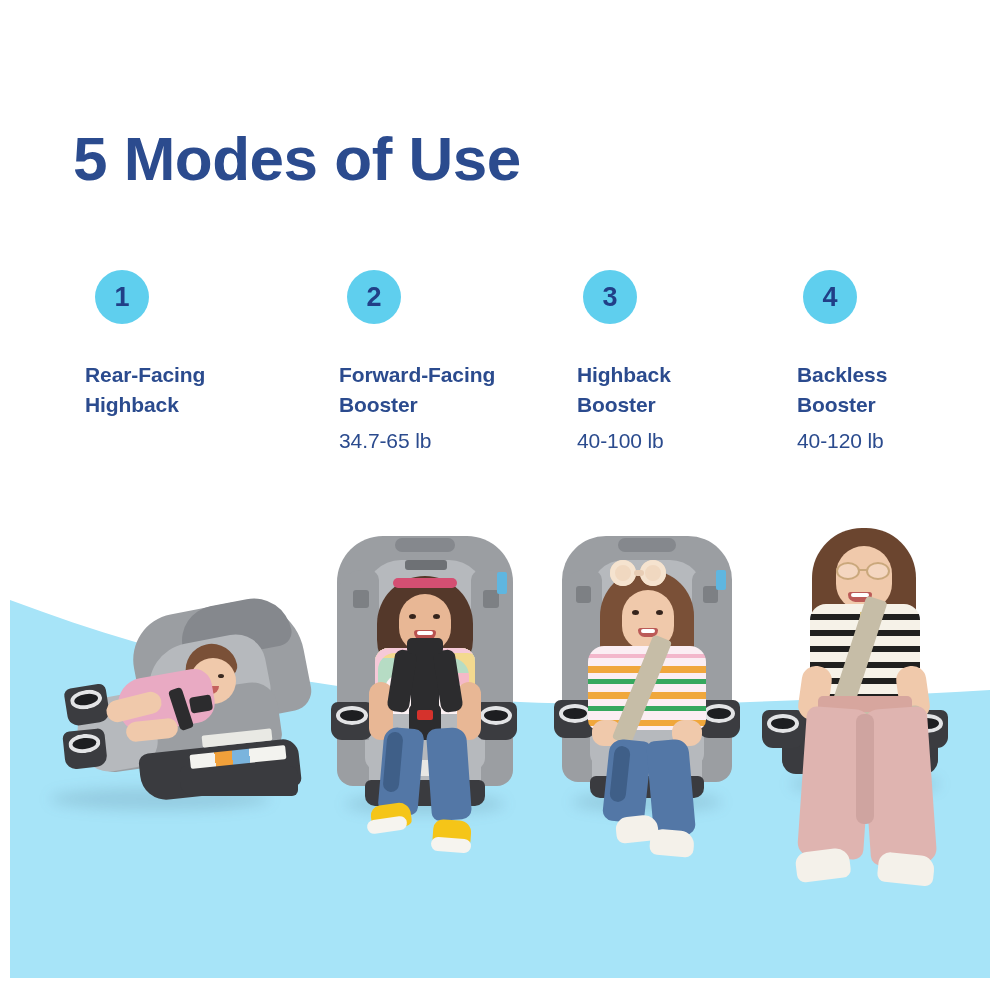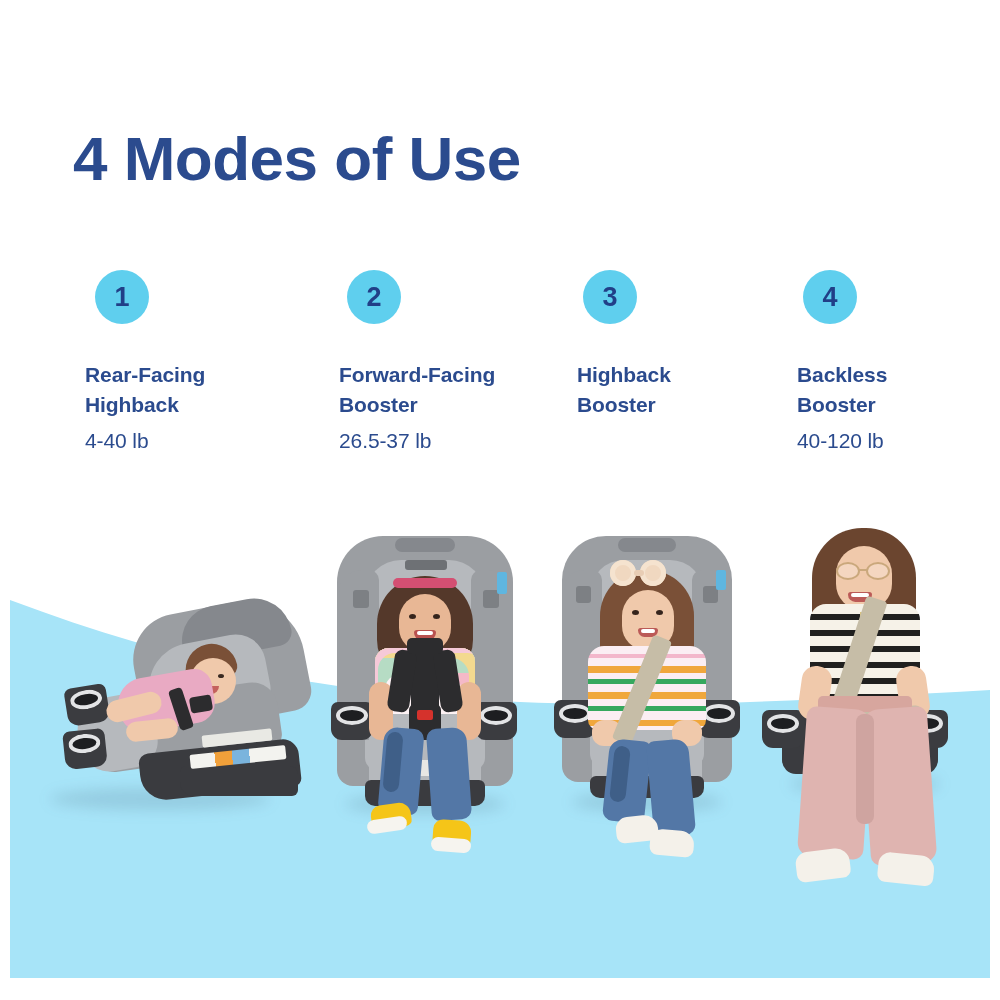--- a/index.html
+++ b/index.html
@@ -116,40 +116,40 @@
 <body>
 
 <div id="stage">
 
   <div id="wave-layer">
     <svg id="wave-svg" viewBox="0 0 980 978" preserveAspectRatio="none">
       <path d="M0,600 C160,660 300,690 470,700 C640,710 800,700 980,690 L980,978 L0,978 Z" fill="#a7e4f8"></path>
     </svg>
   </div>
 
-  <div id="page-title">4 Modes of Use</div>
+  <div id="page-title">5 Modes of Use</div>
 
   <div class="mode-col" style="left:95px;">
     <div class="mode-badge">1</div>
     <div class="mode-name" style="margin-left:-10px;">Rear-Facing
 Highback</div>
-    <div class="mode-weight" style="margin-left:-10px;">4-40 lb</div>
   </div>
 
   <div class="mode-col" style="left:347px;">
     <div class="mode-badge">2</div>
     <div class="mode-name" style="margin-left:-8px;">Forward-Facing
 Booster</div>
-    <div class="mode-weight" style="margin-left:-8px;">26.5-37 lb</div>
+    <div class="mode-weight" style="margin-left:-8px;">34.7-65 lb</div>
   </div>
 
   <div class="mode-col" style="left:583px;">
     <div class="mode-badge">3</div>
     <div class="mode-name" style="margin-left:-6px;">Highback
 Booster</div>
+    <div class="mode-weight" style="margin-left:-6px;">40-100 lb</div>
   </div>
 
   <div class="mode-col" style="left:803px;">
     <div class="mode-badge">4</div>
     <div class="mode-name" style="margin-left:-6px;">Backless
 Booster</div>
     <div class="mode-weight" style="margin-left:-6px;">40-120 lb</div>
   </div>
 
   <div class="figure" style="left:30px; top:600px; width:280px; height:220px;">

